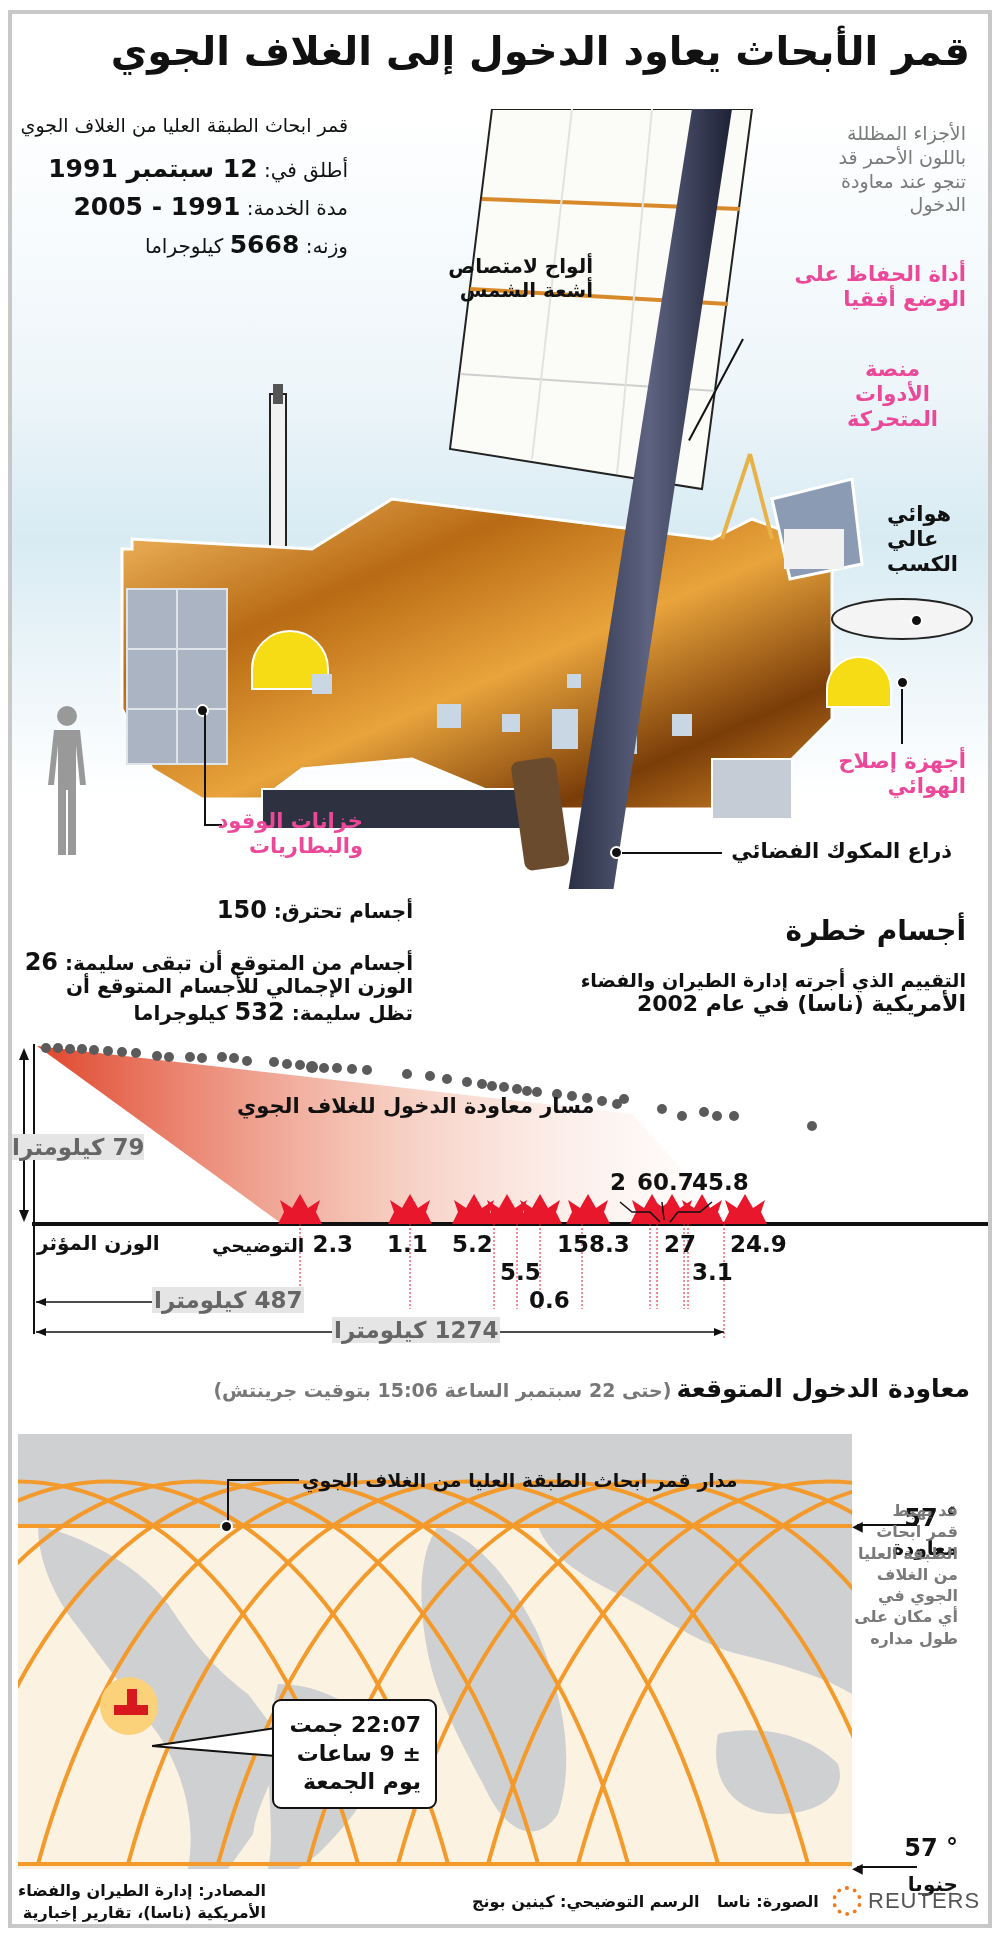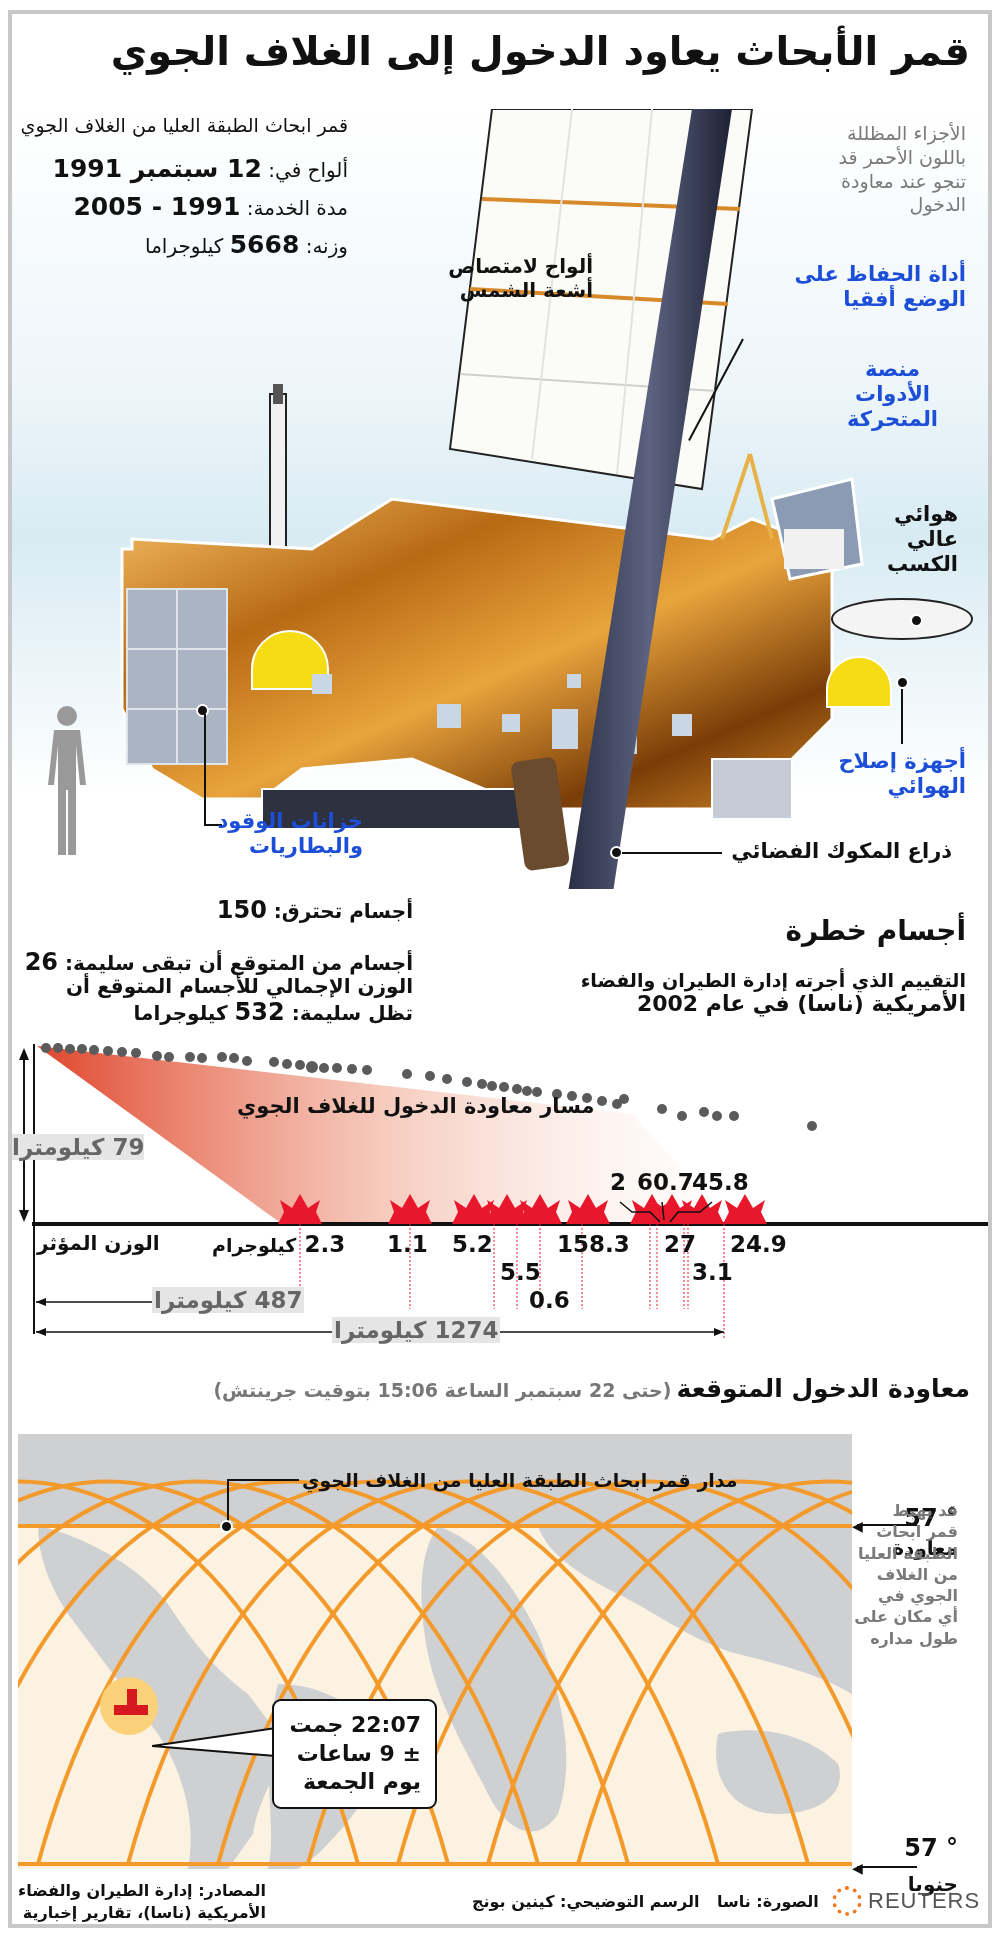--- a/index.html
+++ b/index.html
@@ -3,21 +3,21 @@
 <meta charset="utf-8">
 <style>
   * { box-sizing: border-box; margin: 0; padding: 0; }
   html, body { width: 1000px; height: 1934px; background: #ffffff; overflow: hidden; }
   body { font-family: "DejaVu Sans", "Liberation Sans", sans-serif; color: #111; position: relative; }
   .frame { position: absolute; left: 8px; top: 10px; width: 984px; height: 1918px; border: 4px solid #c8c8c8; background: #fff; overflow: hidden; }
   .abs { position: absolute; }
   .rtl { direction: rtl; text-align: right; unicode-bidi: plaintext; }
   .title { right: 18px; top: 14px; font-size: 40px; font-weight: bold; letter-spacing: -0.5px; white-space: nowrap; }
   .bold { font-weight: bold; }
-  .red { color: #1d4ed8; }
+  .red { color: #ec4899; }
   .grey { color: #777; }
   .sky { left: 0; top: 95px; width: 984px; height: 780px; background: linear-gradient(180deg, #ffffff 0%, #eef6fa 35%, #d8ebf3 55%, #ffffff 88%); }
   .spec { right: 640px; font-size: 20px; white-space: nowrap; }
   .spec b { font-size: 25px; }
   .riskbox { left: 16px; top: 330px; width: 210px; height: 160px; background: #fdbc15; border: 6px solid #c9c9c9; display: flex; flex-direction: column; justify-content: center; padding-right: 18px; }
   .riskbox div { font-size: 21px; font-weight: bold; line-height: 1.25; }
   .riskbox .big { font-size: 25px; }
   .label { font-size: 20px; font-weight: bold; line-height: 1.2; white-space: nowrap; }
   .label-grey { font-size: 19px; color: #7a7a7a; line-height: 1.25; text-align: right; }
   .callout-line { position: absolute; background: #111; }
@@ -98,21 +98,21 @@
     <rect x="250" y="680" width="280" height="40" fill="#2d3140" stroke="#fff" stroke-width="2"></rect>
     <rect x="700" y="650" width="80" height="60" fill="#c6ccd6" stroke="#fff" stroke-width="2"></rect>
 
     <polygon points="680,0 720,0 600,790 555,790" fill="url(#boom)"></polygon>
 
     <rect x="505" y="650" width="45" height="110" rx="8" fill="#6a4b2e" transform="rotate(-8 527 700)"></rect>
   </svg>
 
   <div class="abs spec rtl" style="top:100px;font-size:19px">قمر ابحاث الطبقة العليا من الغلاف الجوي</div>
   <div class="abs spec rtl" style="top:140px">
-    <span>ألواح في:</span>
+    <span>أطلق في:</span>
     <b>12 سبتمبر 1991</b>
   </div>
   <div class="abs spec rtl" style="top:178px">
     <span>مدة الخدمة:</span>
     <b>1991 - 2005</b>
   </div>
   <div class="abs spec rtl" style="top:216px">
     <span>وزنه:</span>
     <b>5668</b>
     <span>كيلوجراما</span>
@@ -133,21 +133,21 @@
   <div class="abs label red rtl" style="right:22px;top:248px;font-size:21px">
     <div>أداة الحفاظ على</div>
     <div>الوضع أفقيا</div>
   </div>
   <div class="callout-line" style="left:730px;top:325px;width:2px;height:115px;transform:rotate(28deg);transform-origin:top"></div>
   <div class="abs label red rtl" style="right:50px;top:343px;font-size:21px;text-align:center">
     <div>منصة</div>
     <div>الأدوات</div>
     <div>المتحركة</div>
   </div>
-  <div class="abs label rtl" style="right:30px;top:488px;font-size:21px;text-align:right">
+  <div class="abs label rtl" style="right:30px;top:488px;font-size:21px;text-align:left">
     <div>هوائي</div>
     <div>عالي</div>
     <div>الكسب</div>
   </div>
   <div class="dot" style="left:898px;top:600px"></div>
   <div class="callout-line" style="left:889px;top:675px;width:2px;height:55px"></div>
   <div class="dot" style="left:884px;top:662px"></div>
   <div class="abs label red rtl" style="right:22px;top:735px;font-size:21px">
     <div>أجهزة إصلاح</div>
     <div>الهوائي</div>
@@ -293,21 +293,21 @@
     <polygon points="24,298 34,294 34,302" fill="#111"></polygon>
     <polygon points="712,298 702,294 702,302" fill="#111"></polygon>
   </svg>
 
   <div class="abs dim-label rtl" style="left:0px;top:1120px;padding:0">79 كيلومترا</div>
   <div class="abs label rtl" style="left:225px;top:1080px;font-size:21px;background:transparent">مسار معاودة الدخول للغلاف الجوي</div>
 
   <div class="abs val rtl" style="left:25px;top:1217px;font-size:20px">الوزن المؤثر</div>
   <div class="abs val rtl" style="left:200px;top:1217px">
     <span>2.3</span>
-    <span style="font-size:19px">كيلوجرام</span>
+    <span style="font-size:19px">التوضيحي</span>
   </div>
   <div class="abs val" style="left:375px;top:1217px">1.1</div>
   <div class="abs val" style="left:440px;top:1217px">5.2</div>
   <div class="abs val" style="left:488px;top:1245px">5.5</div>
   <div class="abs val" style="left:517px;top:1273px">0.6</div>
   <div class="abs val" style="left:545px;top:1217px">158.3</div>
   <div class="abs val" style="left:598px;top:1155px">2</div>
   <div class="abs val" style="left:625px;top:1155px">60.7</div>
   <div class="abs val" style="left:652px;top:1217px">27</div>
   <div class="abs val" style="left:680px;top:1155px">45.8</div>

